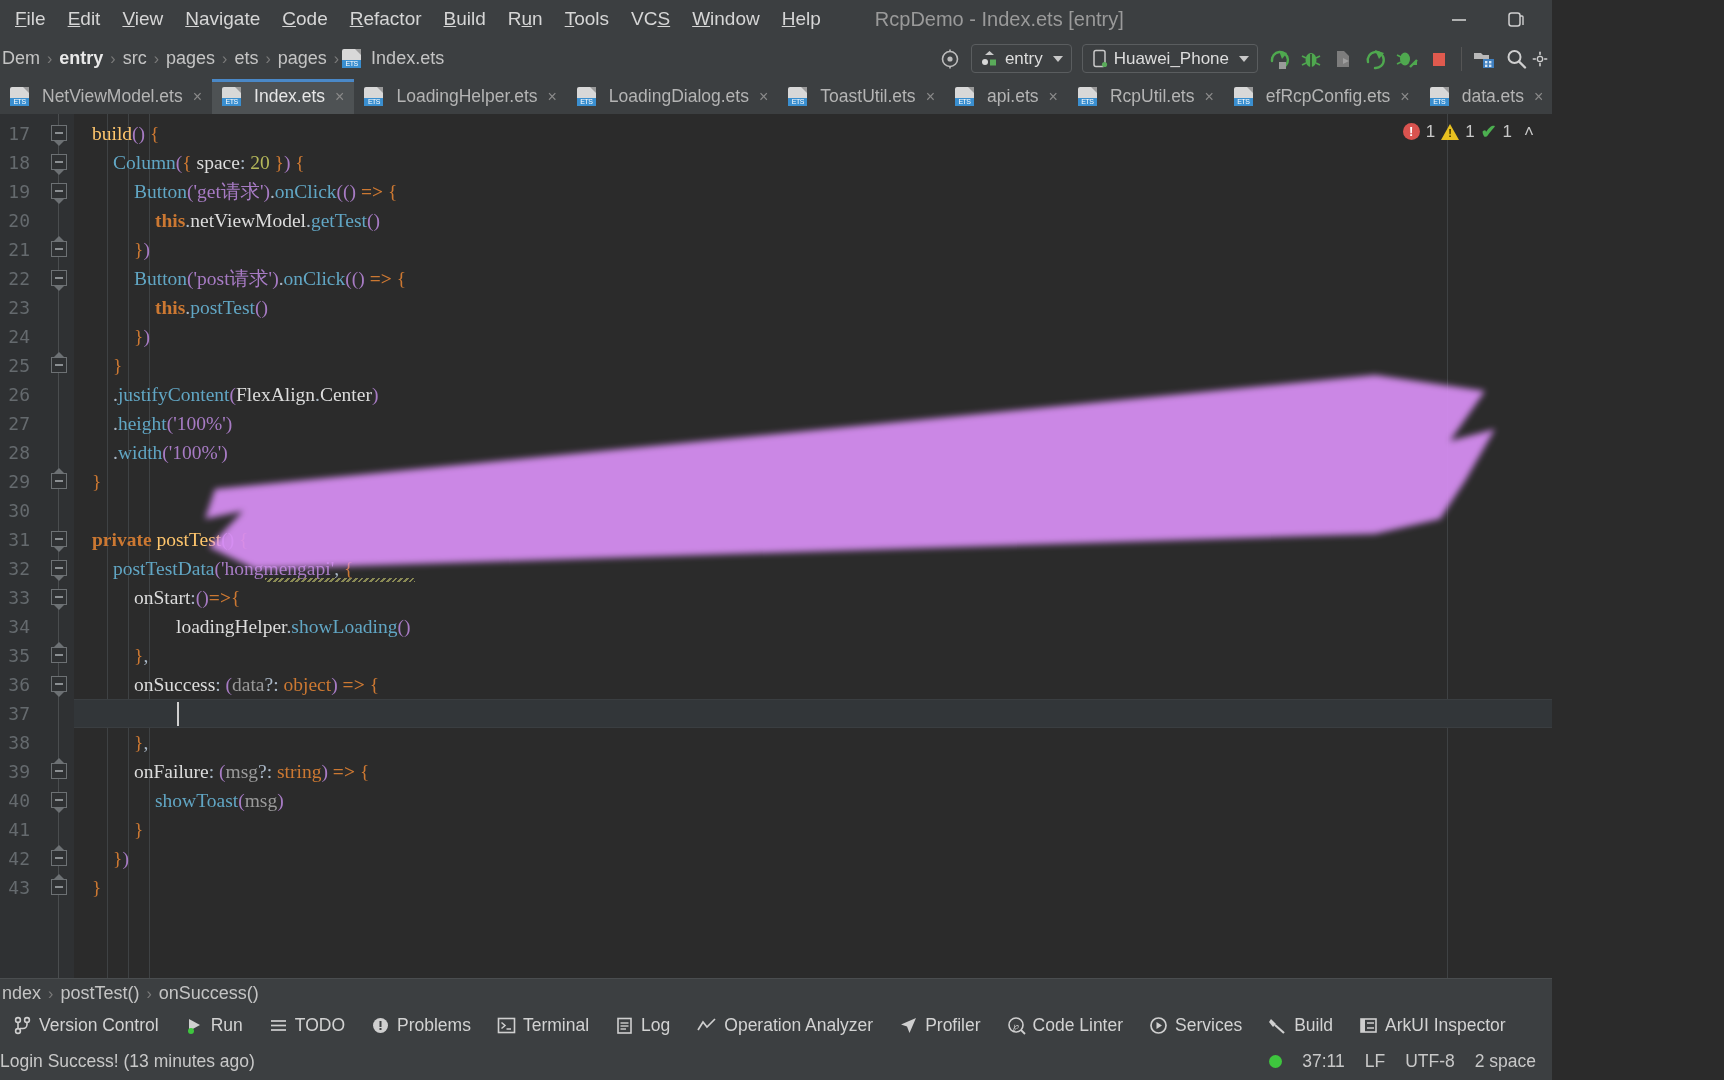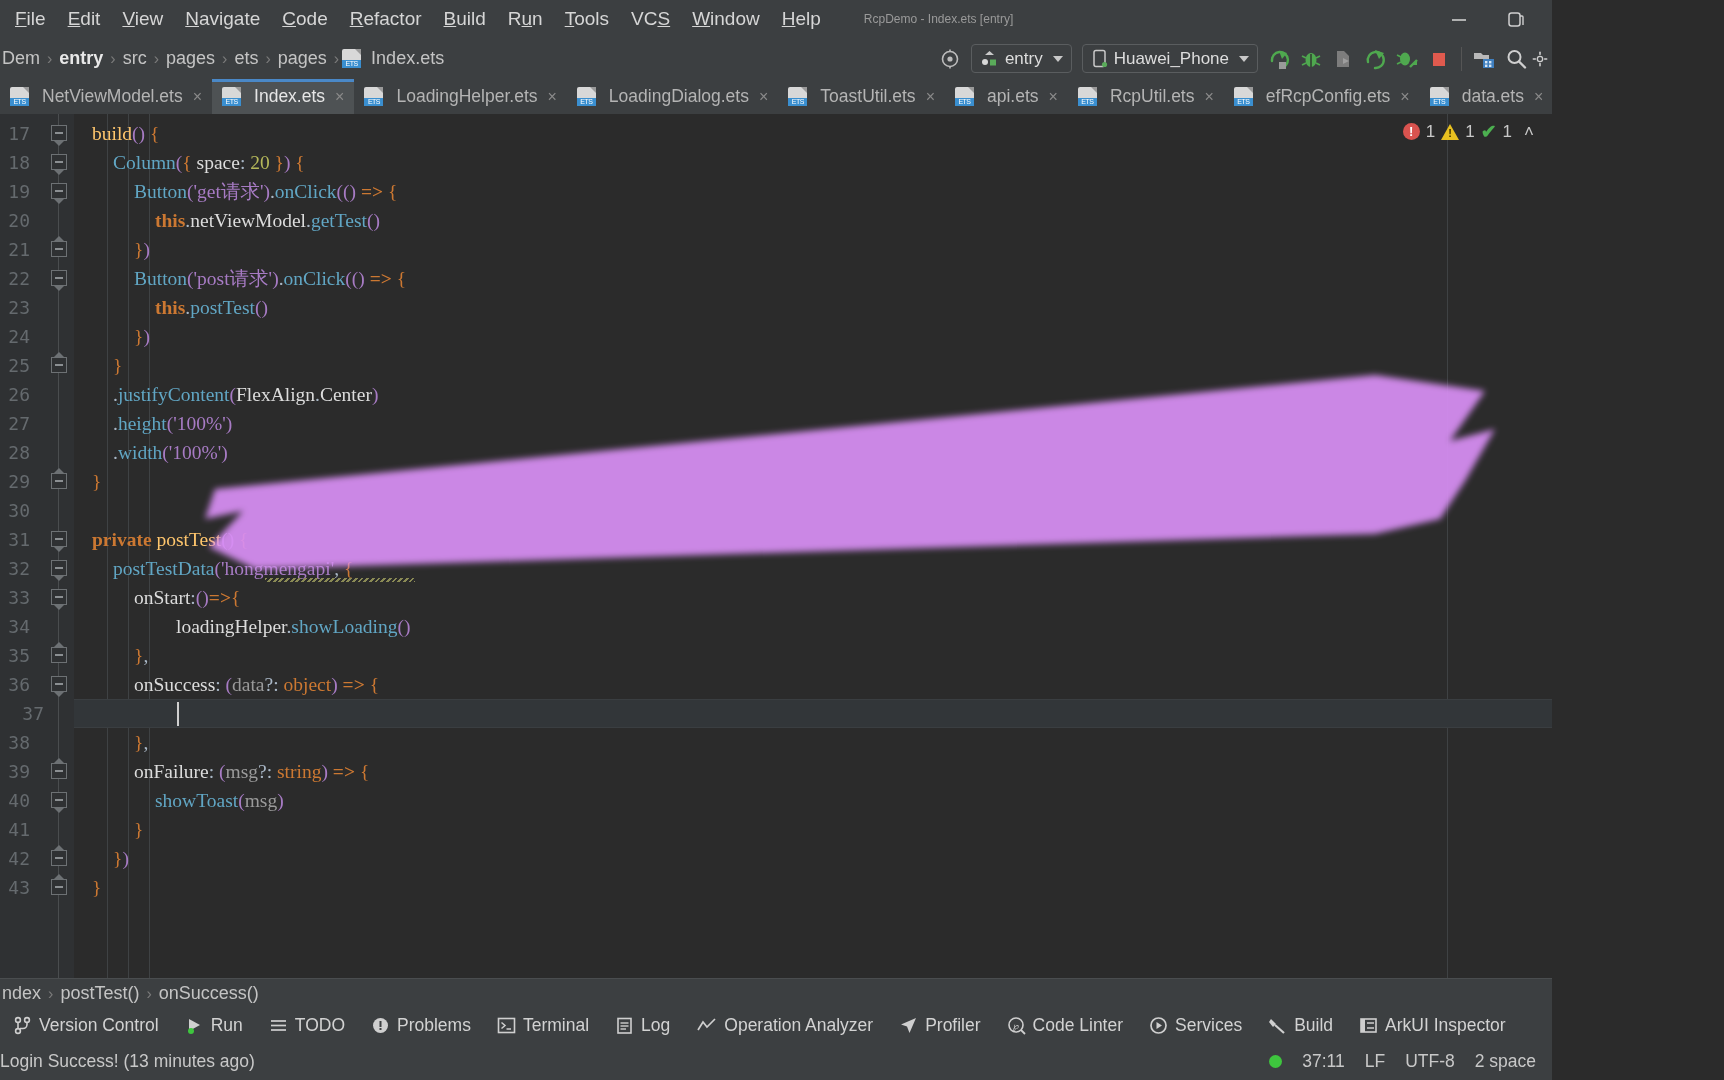--- a/index.html
+++ b/index.html
@@ -16,21 +16,21 @@
     height: 38px; background: #3c3f41;
     display: flex; align-items: center;
     padding-left: 4px; position: relative;
   }
   .menu-item {
     color: #d6d6d6; font-size: 19px; padding: 2px 11px; white-space: nowrap;
     line-height: 26px;
   }
   .menu-item .mn { text-decoration: underline; }
   .win-title {
-    color: #9a9a9a; font-size: 12px; margin-left: 32px; white-space: nowrap;
+    color: #9a9a9a; font-size: 20px; margin-left: 43px; white-space: nowrap;
   }
   .win-ctrls { position: absolute; right: 8px; top: 0; height: 38px;
     display: flex; align-items: center; gap: 34px; padding-right: 18px; }
   .win-btn { color: #cfcfcf; font-size: 20px; width: 22px; height: 22px;
     display: flex; align-items: center; justify-content: center; }
 
   
   .navbar {
     height: 41px; background: #3c3f41; display: flex; align-items: center;
     position: relative; padding-left: 0px;
@@ -435,21 +435,21 @@
         <div class="fold down" style="top: 417px;"></div>
         <div class="ln" style="top: 440px; line-height: 29px; height: 29px;">32</div>
         <div class="fold down" style="top: 446px;"></div>
         <div class="ln" style="top: 469px; line-height: 29px; height: 29px;">33</div>
         <div class="fold down" style="top: 475px;"></div>
         <div class="ln" style="top: 498px; line-height: 29px; height: 29px;">34</div>
         <div class="ln" style="top: 527px; line-height: 29px; height: 29px;">35</div>
         <div class="fold up" style="top: 533px;"></div>
         <div class="ln" style="top: 556px; line-height: 29px; height: 29px;">36</div>
         <div class="fold down" style="top: 562px;"></div>
-        <div class="ln" style="top: 585px; line-height: 29px; height: 29px; margin-left: 14px;">37</div>
+        <div class="ln" style="top: 585px; line-height: 29px; height: 29px;">37</div>
         <div class="ln" style="top: 614px; line-height: 29px; height: 29px;">38</div>
         <div class="ln" style="top: 643px; line-height: 29px; height: 29px;">39</div>
         <div class="fold up" style="top: 649px;"></div>
         <div class="ln" style="top: 672px; line-height: 29px; height: 29px;">40</div>
         <div class="fold down" style="top: 678px;"></div>
         <div class="ln" style="top: 701px; line-height: 29px; height: 29px;">41</div>
         <div class="ln" style="top: 730px; line-height: 29px; height: 29px;">42</div>
         <div class="fold up" style="top: 736px;"></div>
         <div class="ln" style="top: 759px; line-height: 29px; height: 29px;">43</div>
         <div class="fold up" style="top: 765px;"></div>

